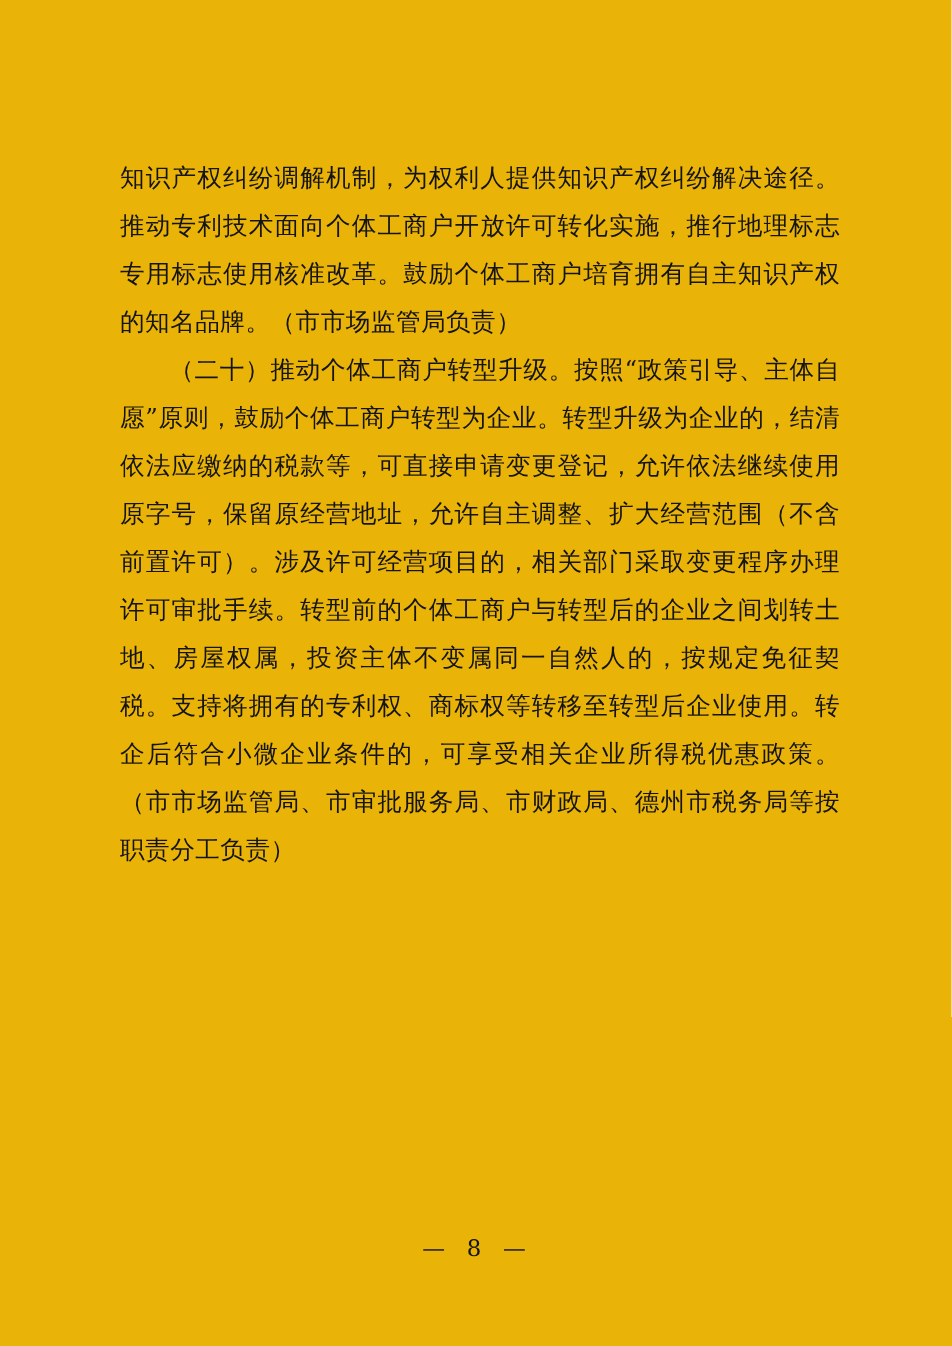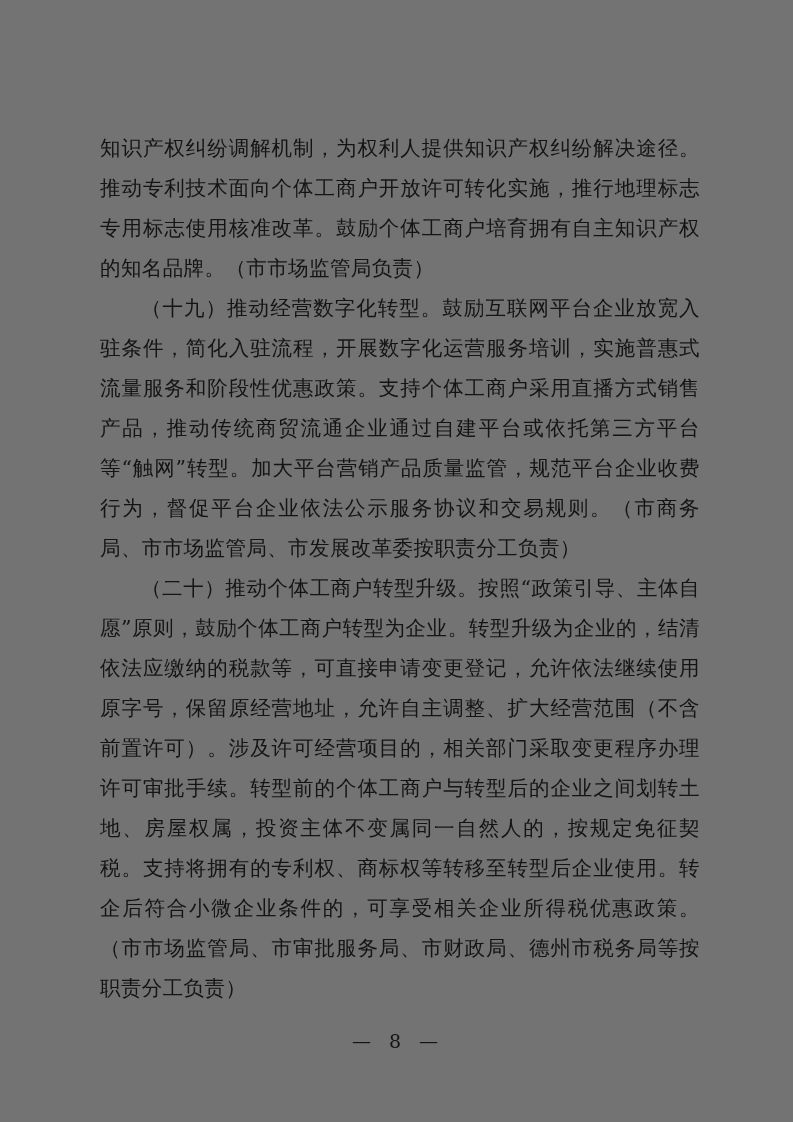--- a/index.html
+++ b/index.html
@@ -13,21 +13,21 @@
     position: relative;
     font-family: "DejaVu Serif", "Liberation Serif", serif;
     color: #111111;
   }
   .page {
     position: absolute;
     left: 0;
     top: 0;
     width: 793px;
     height: 1122px;
-    background: #737373;
+    background: #eab308;
     overflow: hidden;
   }
   .content {
     position: absolute;
     left: 100px;
     top: 128px;
     width: 600px;
   }
   .para {
     font-size: 20.5px;
@@ -62,21 +62,20 @@
 </style>
 </head>
 <body>
 
 <div class="page">
 
   <div class="content">
 
     <p class="para">知识产权纠纷调解机制，为权利人提供知识产权纠纷解决途径。推动专利技术面向个体工商户开放许可转化实施，推行地理标志专用标志使用核准改革。鼓励个体工商户培育拥有自主知识产权的知名品牌。（市市场监管局负责）</p>
 
-    <p class="para indent">（十九）推动经营数字化转型。鼓励互联网平台企业放宽入驻条件，简化入驻流程，开展数字化运营服务培训，实施普惠式流量服务和阶段性优惠政策。支持个体工商户采用直播方式销售产品，推动传统商贸流通企业通过自建平台或依托第三方平台等“触网”转型。加大平台营销产品质量监管，规范平台企业收费行为，督促平台企业依法公示服务协议和交易规则。（市商务局、市市场监管局、市发展改革委按职责分工负责）</p>
 
     <p class="para indent">（二十）推动个体工商户转型升级。按照“政策引导、主体自愿”原则，鼓励个体工商户转型为企业。转型升级为企业的，结清依法应缴纳的税款等，可直接申请变更登记，允许依法继续使用原字号，保留原经营地址，允许自主调整、扩大经营范围（不含前置许可）。涉及许可经营项目的，相关部门采取变更程序办理许可审批手续。转型前的个体工商户与转型后的企业之间划转土地、房屋权属，投资主体不变属同一自然人的，按规定免征契税。支持将拥有的专利权、商标权等转移至转型后企业使用。转企后符合小微企业条件的，可享受相关企业所得税优惠政策。（市市场监管局、市审批服务局、市财政局、德州市税务局等按职责分工负责）</p>
 
   </div>
 
   <div class="footer">
     <span>—</span>
     <span class="pagenum">8</span>
     <span>—</span>
   </div>

